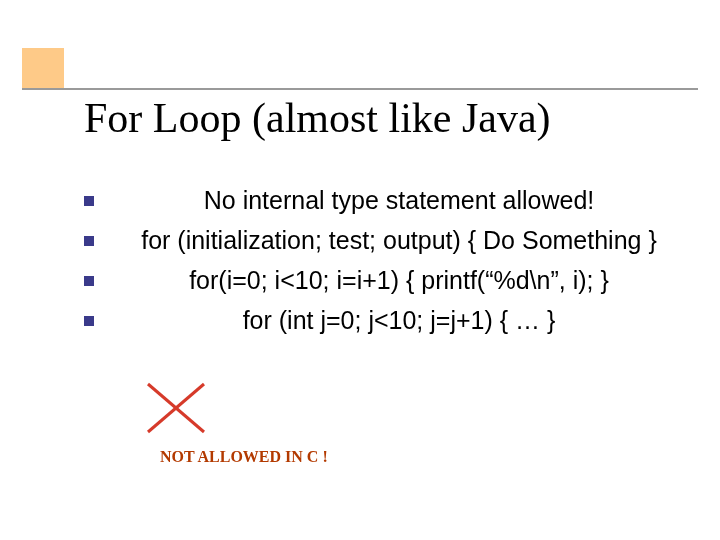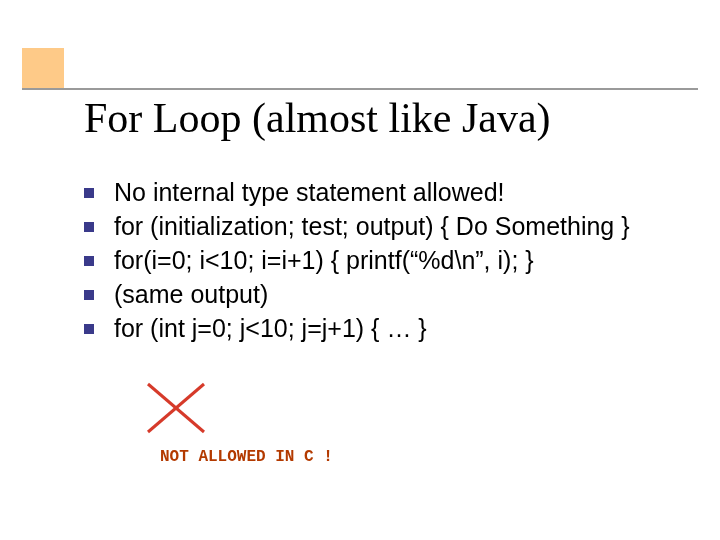--- a/index.html
+++ b/index.html
@@ -9,20 +9,21 @@
     height: 540px;
     background: #ffffff;
     font-family: Verdana, Arial, sans-serif;
     overflow: hidden;
   }
   .slide {
     position: relative;
     width: 720px;
     height: 540px;
     box-sizing: border-box;
+    text-align: center;
   }
   .title-accent {
     position: absolute;
     left: 22px;
     top: 48px;
     width: 42px;
     height: 42px;
     background: #feca88;
     z-index: 0;
   }
@@ -52,20 +53,21 @@
     top: 176px;
     width: 600px;
   }
   .bullet-item {
     position: relative;
     padding-left: 30px;
     margin-bottom: 2px;
     font-size: 25px;
     line-height: 1.28;
     color: #000;
+    margin-top: 8px;
   }
   .bullet-item .sq {
     position: absolute;
     left: 0;
     top: 12px;
     width: 10px;
     height: 10px;
     background: #3a3a8a;
   }
   .cross-wrap {
@@ -78,21 +80,21 @@
     pointer-events: none;
   }
   .cross-wrap svg { width: 64px; height: 56px; }
   .footer-note {
     position: absolute;
     left: 160px;
     top: 448px;
     font-size: 16px;
     font-weight: bold;
     color: #b33a00;
-    font-family: Liberation Mono, monospace;
+    font-family: Liberation Serif, serif;
   }
 </style>
 </head>
 <body>
 
 <div class="slide">
 
   <div class="title-accent"></div>
   <div class="title-line"></div>
   <div class="title">For Loop (almost like Java)</div>
@@ -105,24 +107,20 @@
     <div class="bullet-item">
       <span class="sq"></span>
       <span>for (initialization; test; output) { Do Something }</span>
     </div>
     <div class="bullet-item">
       <span class="sq"></span>
       <span>for(i=0; i&lt;10; i=i+1) { printf(“%d\n”, i); }</span>
     </div>
     <div class="bullet-item">
       <span class="sq"></span>
-      <span>(same output)</span>
-    </div>
-    <div class="bullet-item">
-      <span class="sq"></span>
       <span>for (int j=0; j&lt;10; j=j+1) { … }</span>
     </div>
   </div>
 
   <div class="cross-wrap">
     <svg viewBox="0 0 64 56">
       <line x1="4" y1="4" x2="60" y2="52" stroke="#d63a2a" stroke-width="3"></line>
       <line x1="60" y1="4" x2="4" y2="52" stroke="#d63a2a" stroke-width="3"></line>
     </svg>
   </div>

